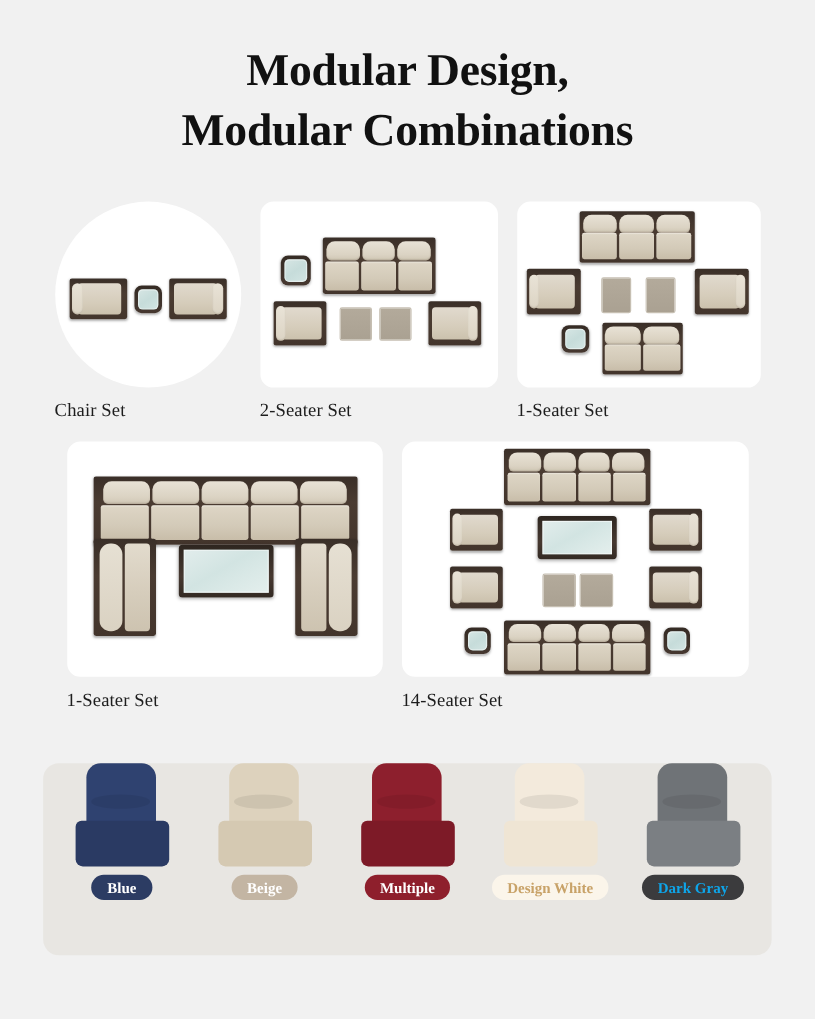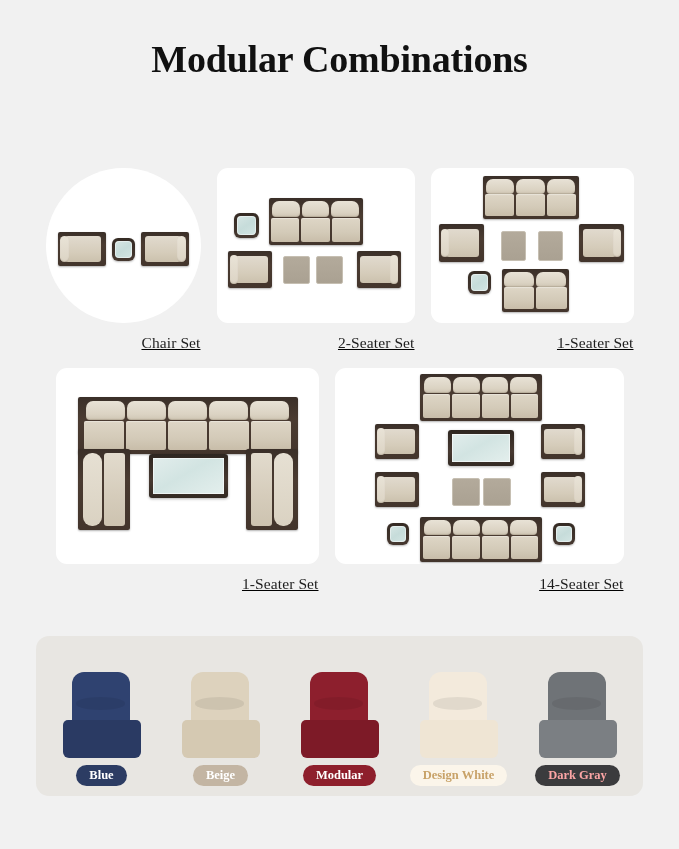--- a/index.html
+++ b/index.html
@@ -22,21 +22,21 @@
     line-height:50px;
     color:#111111;
     letter-spacing:-0.2px;
   }
   .title .l2{display:block;}
 
   
   .sets{position:absolute;left:0;top:168px;width:679px;}
   .row{display:flex;justify-content:center;gap:16px;}
   .row2{margin-top:16px;}
-  .setcell{display:flex;flex-direction:column;align-items:flex-end;text-decoration:underline;}
+  .setcell{display:flex;flex-direction:column;align-items:flex-start;}
   .card{
     background:#ffffff;
     border-radius:11px;
     position:relative;
     overflow:hidden;
   }
   .card.circle{border-radius:50%;background:#ffffff;}
   .setlabel{
     margin-top:11px;
     font-family:"Liberation Serif", serif;
@@ -138,21 +138,21 @@
   }
 
   
   .swatchpanel{
     position:absolute;left:36px;top:636px;width:607px;height:160px;
     background:#e8e6e2;
     border-radius:13px;
   }
   .swrow{
     position:absolute;left:0;top:0;width:607px;height:160px;
-    display:flex;justify-content:space-around;align-items:flex-end;
+    display:flex;justify-content:space-around;align-items:flex-start;
     padding:0 6px 0 6px;box-sizing:border-box;
   }
   .swatch{
     width:86px;
     display:flex;flex-direction:column;align-items:center;
     padding-bottom:10px;
   }
   .cushion{
     position:relative;width:78px;height:86px;margin-bottom:7px;
   }
@@ -178,20 +178,21 @@
     white-space:nowrap;
     line-height:1.15;
   }
 </style>
 </head>
 <body>
 
 <div class="page">
 
   <div class="title">
+    <span>Modular Design,</span>
     <span class="l2">Modular Combinations</span>
   </div>
 
   <div class="sets">
 
     <div class="row">
 
       <div class="setcell">
         <div class="card circle c-chair">
           <div class="stage">
@@ -420,36 +421,36 @@
           <span class="st" style="background:#d5c9b2;"></span>
         </div>
         <span class="pill" style="background:#c3b5a3;color:#ffffff;">Beige</span>
       </div>
 
       <div class="swatch">
         <div class="cushion">
           <span class="bk" style="background:#8d1f2d;"></span>
           <span class="st" style="background:#7d1a27;"></span>
         </div>
-        <span class="pill" style="background:#8e1f2c;color:#ffffff;">Modular</span>
+        <span class="pill" style="background:#8e1f2c;color:#ffffff;">Multiple</span>
       </div>
 
       <div class="swatch">
         <div class="cushion">
           <span class="bk" style="background:#f3eadc;"></span>
           <span class="st" style="background:#efe5d4;"></span>
         </div>
         <span class="pill" style="background:#fbf5ea;color:#c8a268;">Design White</span>
       </div>
 
       <div class="swatch">
         <div class="cushion">
           <span class="bk" style="background:#6f7377;"></span>
           <span class="st" style="background:#7b7f83;"></span>
         </div>
-        <span class="pill" style="background:#3b3b3d;color:#fca5a5;">Dark Gray</span>
+        <span class="pill" style="background:#3b3b3d;color:#0ea5e9;">Dark Gray</span>
       </div>
 
 
     </div>
   </div>
 
 </div>
 
 </body></html>

